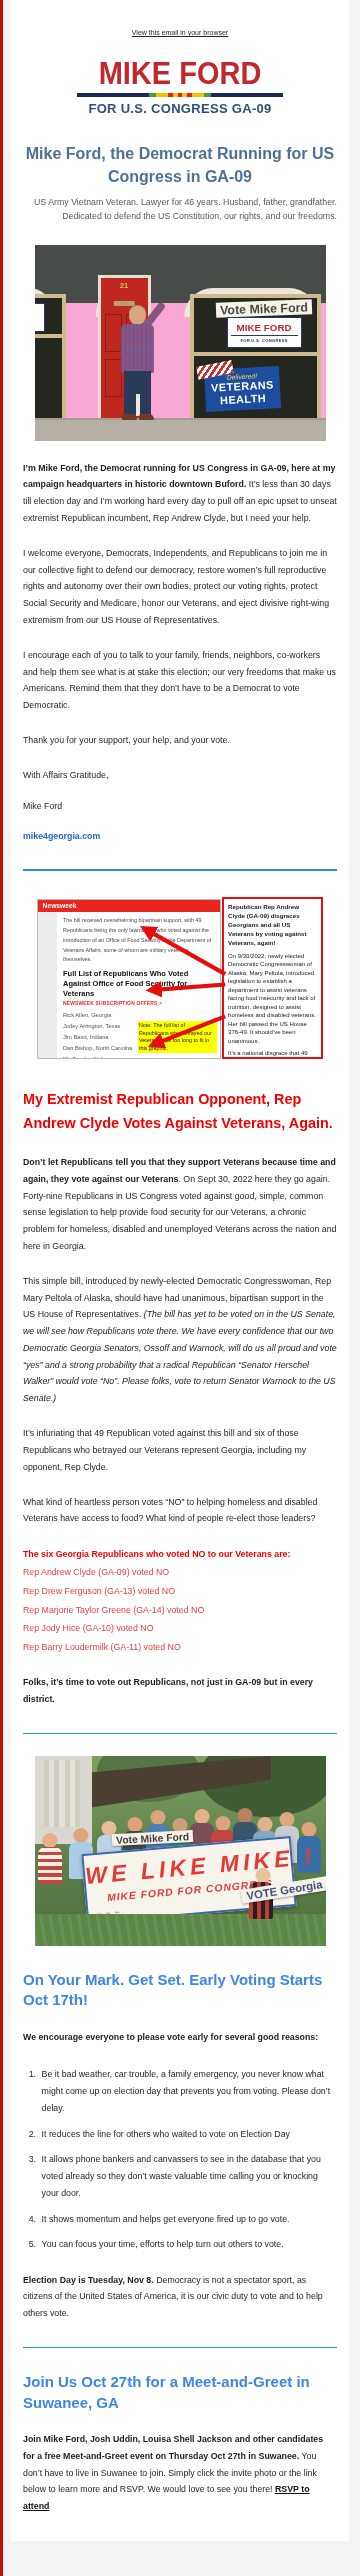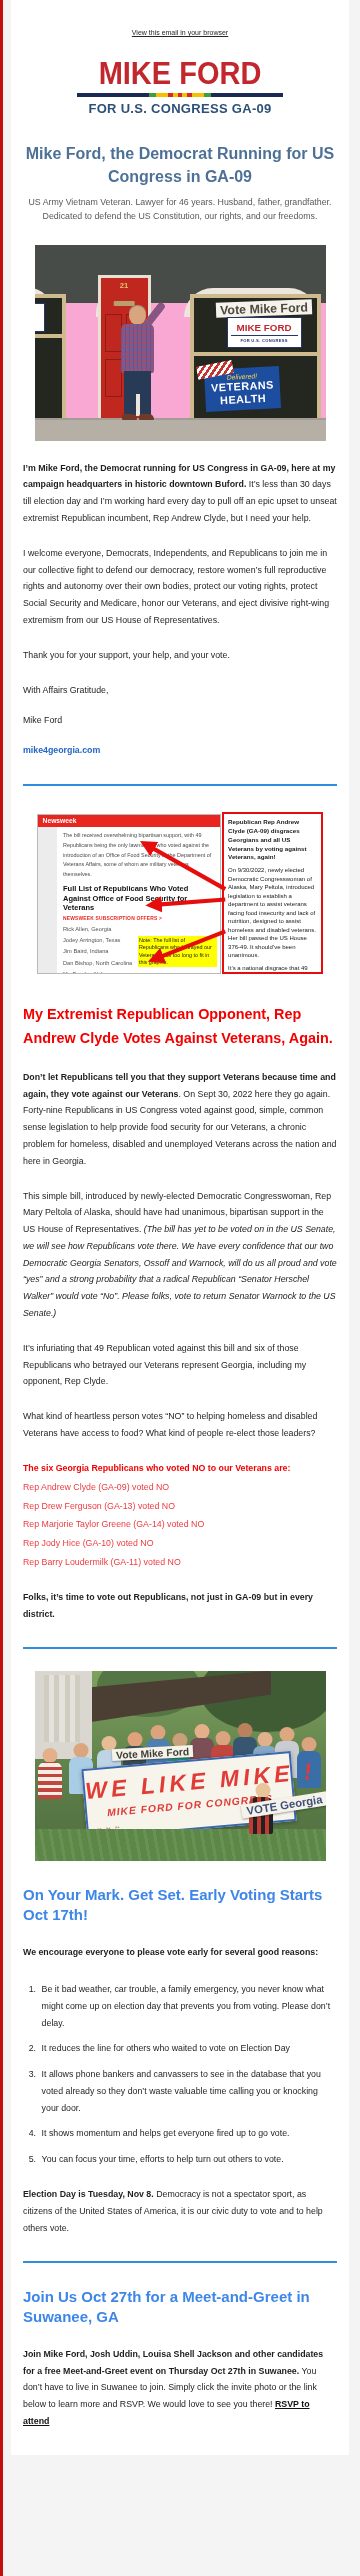--- a/index.html
+++ b/index.html
@@ -7,21 +7,21 @@
   .email{width:338px;margin:0 auto;background:#ffffff;padding-bottom:7.2px;overflow:hidden;}
   .view-link{display:block;text-align:center;margin:29px auto 0;font-size:7px;color:#262626;text-decoration:underline;}
   
   .logo{margin-top:24px;text-align:center;}
   .logo .name{font-size:29px;font-weight:bold;color:#c2272d;letter-spacing:0px;line-height:1;transform:scaleY(1.05);}
   .logo .bar{position:relative;width:206px;height:4.1px;background:#1b2a55;margin:3.6px auto 0;}
   .logo .ribbon{position:absolute;left:50%;top:0;transform:translateX(-50%);width:62px;height:4.1px;
     background:linear-gradient(90deg,#3f9e3f 0 12%,#f2c200 12% 30%,#d6252b 30% 38%,#f2c200 38% 46%,#d6252b 46% 54%,#f2c200 54% 62%,#d6252b 62% 70%,#f2c200 70% 88%,#3f9e3f 88% 100%);}
   .logo .tagline{margin-top:4.6px;font-size:13px;font-weight:bold;color:#2d5077;letter-spacing:0.3px;}
   h1{margin:27px 12px 0;font-size:16px;line-height:1.4;color:#4d7196;text-align:center;font-weight:bold;}
-  .subtitle{margin:8.2px 12px 0;font-size:8.8px;line-height:1.55;color:#595959;text-align:center;}
+  .subtitle{margin:8.2px 12px 0;font-size:8.8px;line-height:1.55;color:#595959;text-align:right;}
   .copy{margin:0 12px;}
   .copy p{margin:18.5px 0;font-size:8.8px;line-height:1.9;}
   .copy p.tight{margin:13.4px 0;}
   .blue-link{color:#2467c7;font-weight:bold;text-align:right;}
   .divider{border:none;height:1.5px;background:#2e8fe0;margin:25px 12px 0;}
   h2.red{margin:28px 12px 0;font-size:14.4px;line-height:1.7;color:#f40000;font-weight:bold;}
   h2.blue{margin:24px 12px 0;font-size:15px;line-height:1.35;color:#3e86e8;font-weight:bold;}
   .redlist p{margin:2px 0;color:#ee3b40;}
   .redlist p.head{color:#f40000;font-weight:bold;}
   ol.reasons{margin:20.6px 12px 0;padding-left:15.5px;}
@@ -152,20 +152,21 @@
       <div class="pants"></div>
       <div class="gap"></div>
       <div class="shoe" style="left:10.3px;"></div>
       <div class="shoe" style="left:27px;"></div>
     </div>
   </div>
 
   <div class="copy">
     <p><b>I’m Mike Ford, the Democrat running for US Congress in GA-09, here at my campaign headquarters in historic downtown Buford.</b><span> It’s less than 30 days till election day and I’m working hard every day to pull off an epic upset to unseat extremist Republican incumbent, Rep Andrew Clyde, but I need your help.</span></p>
     <p>I welcome everyone, Democrats, Independents, and Republicans to join me in our collective fight to defend our democracy, restore women’s full reproductive rights and autonomy over their own bodies, protect our voting rights, protect Social Security and Medicare, honor our Veterans, and eject divisive right-wing extremism from our US House of Representatives.</p>
+    <p>I encourage each of you to talk to your family, friends, neighbors, co-workers and help them see what is at stake this election; our very freedoms that make us Americans. Remind them that they don’t have to be a Democrat to vote Democratic.</p>
     <p>Thank you for your support, your help, and your vote.</p>
     <p class="tight">With Affairs Gratitude,</p>
     <p class="tight">Mike Ford</p>
     <p class="tight"><a class="blue-link">mike4georgia.com</a></p>
   </div>
 
   <hr class="divider">
 
   <div class="composite">
     <div class="nw-card">

